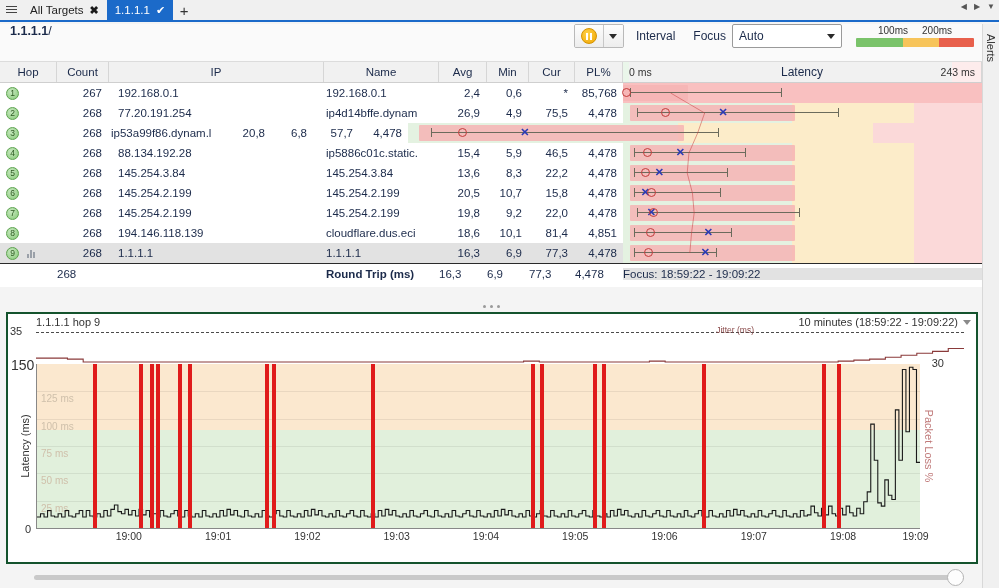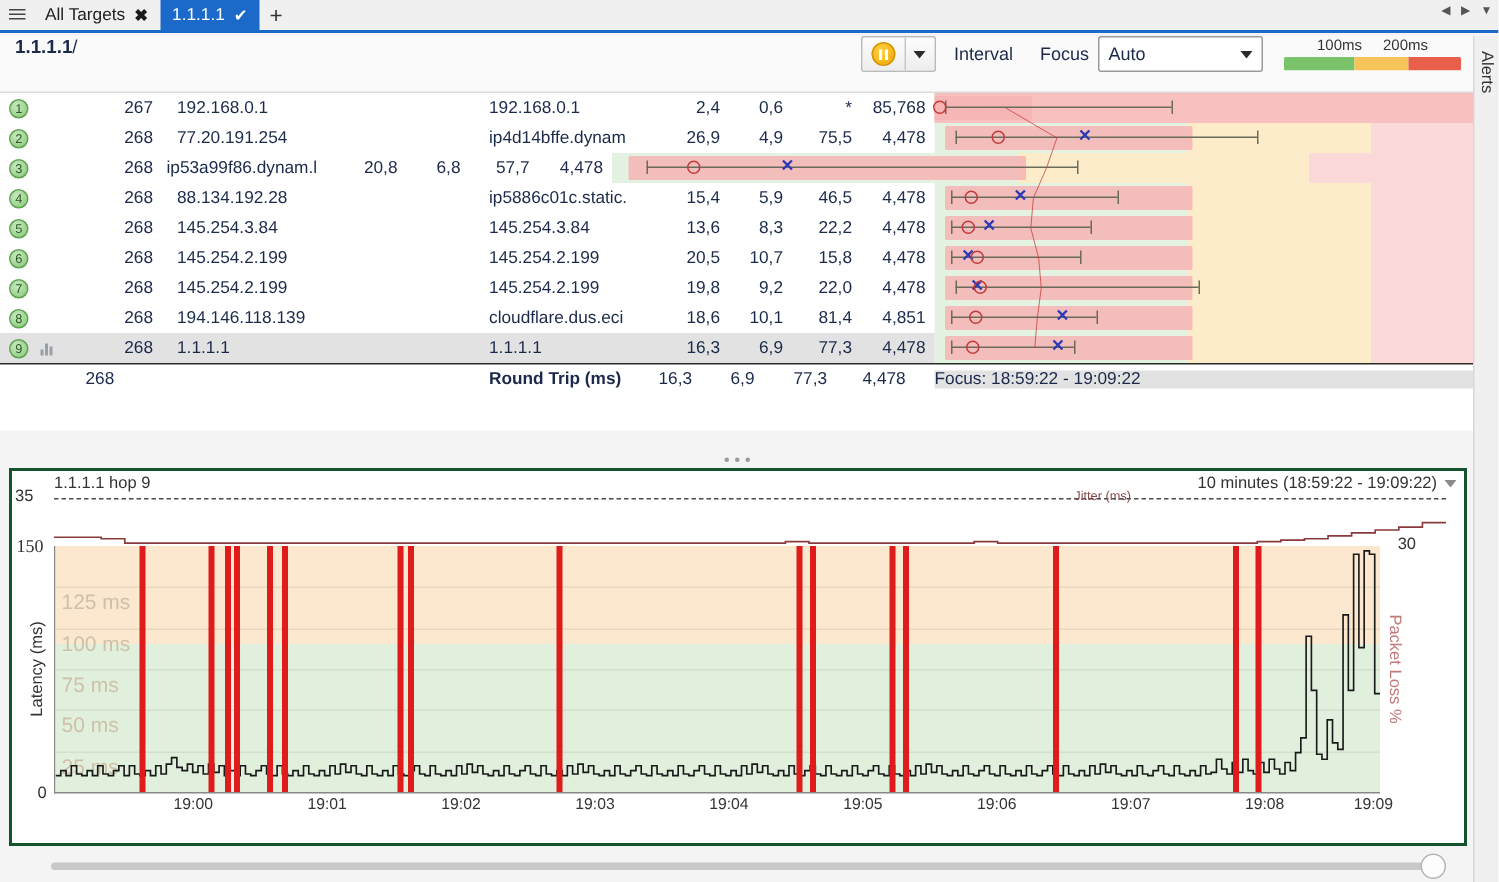--- a/index.html
+++ b/index.html
@@ -170,22 +170,22 @@
   .jitter .dash { position:absolute; left:0; right:0; top:2px;
      border-top:1px dashed #4a4a4a; }
   .jitter .lbl { position:absolute; right:210px; top:-5px; font-size:8.5px;
      color:#8a4a4a; }
 
   .main-chart { position:relative; margin-left:28px; margin-right:56px;
      height:165px; border-left:1px solid #888; border-bottom:1px solid #888; }
   .mc-bg { position:absolute; inset:0;
      background:linear-gradient(180deg,#fbe8cf 0 40%,#e1f0dc 40% 100%); }
   .gridline { position:absolute; left:0; right:0; height:1px; background:rgba(0,0,0,.07); }
-  .gridtxt { position:absolute; left:4px; font-size:14px; color:#cfc0ab; }
-  .y150 { position:absolute; left:-26px; top:-7px; font-size:12px; color:#333;font-family:Liberation Serif, serif; }
+  .gridtxt { position:absolute; left:4px; font-size:10px; color:#cfc0ab; }
+  .y150 { position:absolute; left:-26px; top:-7px; font-size:14px; color:#333; }
   .y0 { position:absolute; left:-12px; bottom:-7px; font-size:11px; color:#333; }
   .y30r { position:absolute; right:-24px; top:-7px; font-size:11px; color:#333; }
   .ylabel { position:absolute; left:-44px; top:50%; transform:translateY(-50%) rotate(-90deg);
      font-size:11px; color:#333; white-space:nowrap; }
   .plabel { position:absolute; right:-46px; top:50%;
      transform:translateY(-50%) rotate(90deg);
      font-size:11px; color:#c07a7a; white-space:nowrap; }
   .lossbar { position:absolute; top:0; bottom:0; width:4px; background:#e01b1b; }
   .xaxis { position:relative; margin-left:28px; margin-right:56px; height:16px; }
   .xtick { position:absolute; top:1px; font-size:10.5px; color:#333;
@@ -260,20 +260,37 @@
         </div>
       </div>
     </div>
   </div>
 
   <div class="alerts-rail">
     <span>Alerts</span>
   </div>
 
   <div class="table">
+    <div class="thead">
+      <div class="c-hop">Hop</div>
+      <div class="c-count">Count</div>
+      <div class="c-ip">IP</div>
+      <div class="c-name">Name</div>
+      <div class="c-avg">Avg</div>
+      <div class="c-min">Min</div>
+      <div class="c-cur">Cur</div>
+      <div class="c-pl">PL%</div>
+      <div class="c-lat">
+        <div class="lat-head">
+          <span class="t0">0 ms</span>
+          <span class="tc">Latency</span>
+          <span class="t1">243 ms</span>
+        </div>
+      </div>
+    </div>
     <div class="rows" id="rows-container" style="position: relative;">
         <div class="row">
           <div class="cell-hop">
             <span class="hopbadge">1</span>
           </div>
           <div class="cell-count">267</div>
           <div class="cell-ip">192.168.0.1</div>
           <div class="cell-name">192.168.0.1</div>
           <div class="cell-avg">2,4</div>
           <div class="cell-min">0,6</div>

